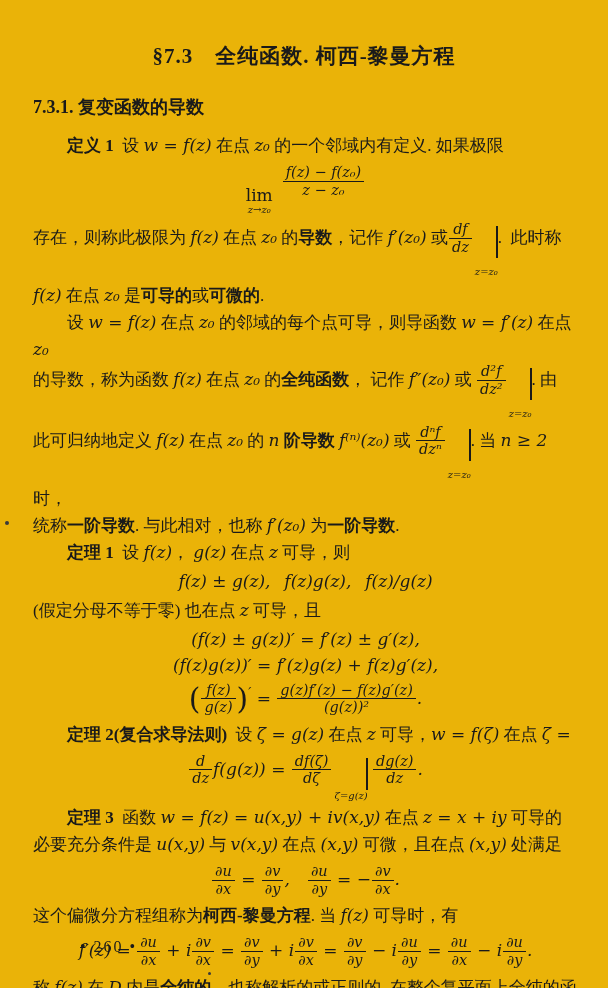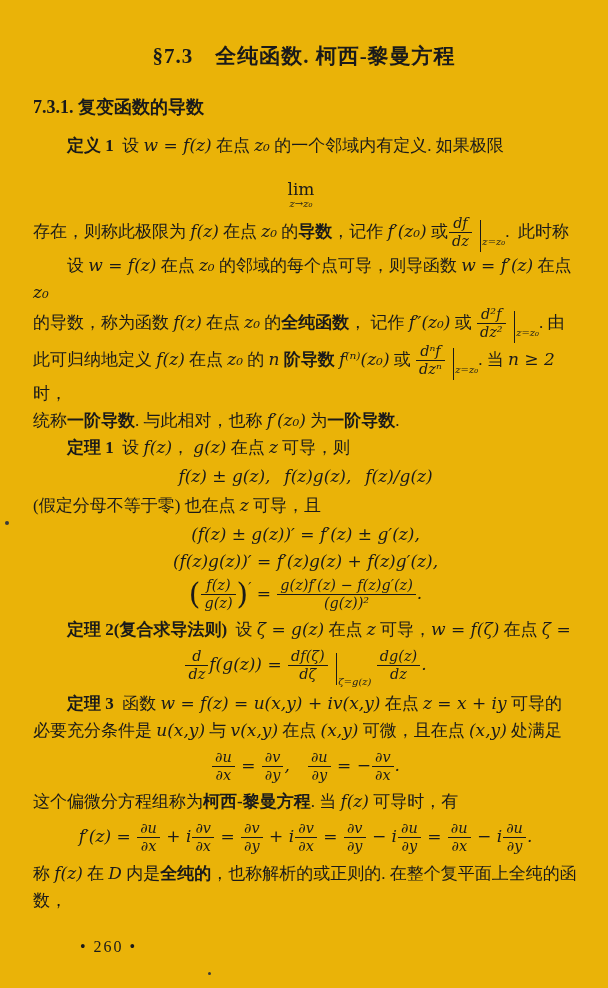--- a/index.html
+++ b/index.html
@@ -46,24 +46,24 @@
     font-family:"DejaVu Serif",serif;
     font-style:italic;
     font-size:0.85em;
     line-height:1.15;
     margin:0 1px;
   }
   .num { display:block; border-bottom:1.4px solid #1a1a1a; padding:0 3px; }
   .den { display:block; padding:0 3px; }
   .evalw {
     display:inline-flex;
-    flex-direction:row;
+    flex-direction:column;
     align-items:flex-end;
     vertical-align:-0.9em;
-    margin-left:7px;
+    margin-left:1px;
   }
   .vbar { display:inline-block; width:1.5px; height:32px; background:#1a1a1a; }
   .bsub {
     font-family:"DejaVu Serif",serif;
     font-style:italic;
     font-size:10px;
     margin-bottom:-3px;
     padding-left:1px;
   }
   .stack {
@@ -97,25 +97,26 @@
 <body>
 
 <div class="page">
   <h1 class="title">§7.3 全纯函数. 柯西-黎曼方程</h1>
   <h2 class="subsection">7.3.1. 复变函数的导数</h2>
   <div class="body">
       <div class="pline ind"><span class="bold">定义 1</span> 设 <span class="math">w = f(z)</span> 在点 <span class="math">z₀</span> 的一个邻域内有定义. 如果极限</div>
       <div class="formula"><span class="stack">
           <span class="ltop">lim</span>
           <span class="lbot">z→z₀</span>
-        </span></div>
+        </span><span class="frac"><span class="num">f(z) − f(z₀)</span><span class="den">z − z₀</span></span></div>
       <div class="pline">存在，则称此极限为 <span class="math">f(z)</span> 在点 <span class="math">z₀</span> 的<span class="bold">导数</span>，记作 <span class="math">f′(z₀)</span> 或<span class="frac"><span class="num">df</span><span class="den">dz</span></span><span class="evalw">
           <span class="vbar"></span>
           <span class="bsub">z=z₀</span>
         </span>. 此时称</div>
+      <div class="pline"><span class="math">f(z)</span> 在点 <span class="math">z₀</span> 是<span class="bold">可导的</span>或<span class="bold">可微的</span>.</div>
       <div class="pline ind">设 <span class="math">w = f(z)</span> 在点 <span class="math">z₀</span> 的邻域的每个点可导，则导函数 <span class="math">w = f′(z)</span> 在点 <span class="math">z₀</span></div>
       <div class="pline">的导数，称为函数 <span class="math">f(z)</span> 在点 <span class="math">z₀</span> 的<span class="bold">全纯函数</span>， 记作 <span class="math">f″(z₀)</span> 或 <span class="frac"><span class="num">d²f</span><span class="den">dz²</span></span><span class="evalw">
           <span class="vbar"></span>
           <span class="bsub">z=z₀</span>
         </span>. 由</div>
       <div class="pline">此可归纳地定义 <span class="math">f(z)</span> 在点 <span class="math">z₀</span> 的 <span class="math">n</span> <span class="bold">阶导数</span> <span class="math">f⁽ⁿ⁾(z₀)</span> 或 <span class="frac"><span class="num">dⁿf</span><span class="den">dzⁿ</span></span><span class="evalw">
           <span class="vbar"></span>
           <span class="bsub">z=z₀</span>
         </span>. 当 <span class="math">n ≥ 2</span> 时，</div>
       <div class="pline">统称<span class="bold">一阶导数</span>. 与此相对，也称 <span class="math">f′(z₀)</span> 为<span class="bold">一阶导数</span>.</div>

